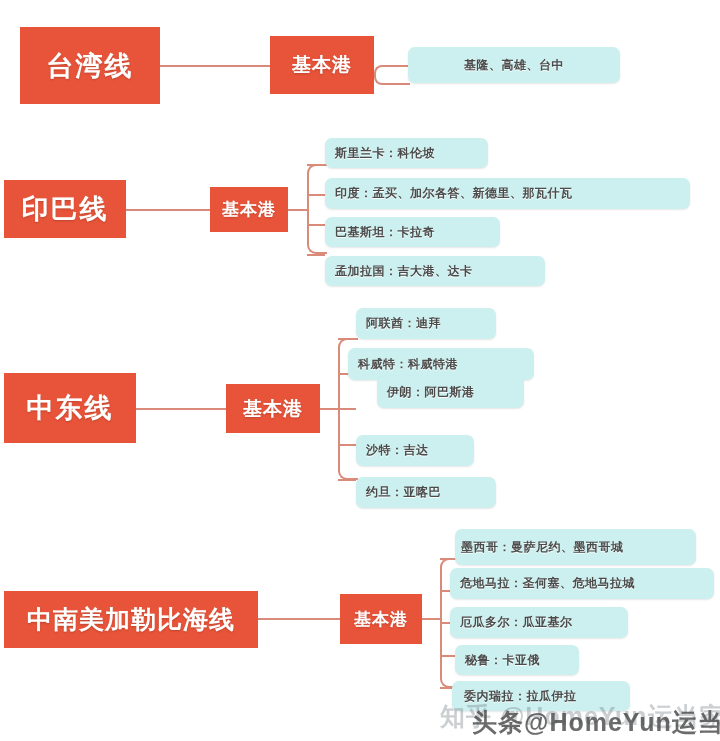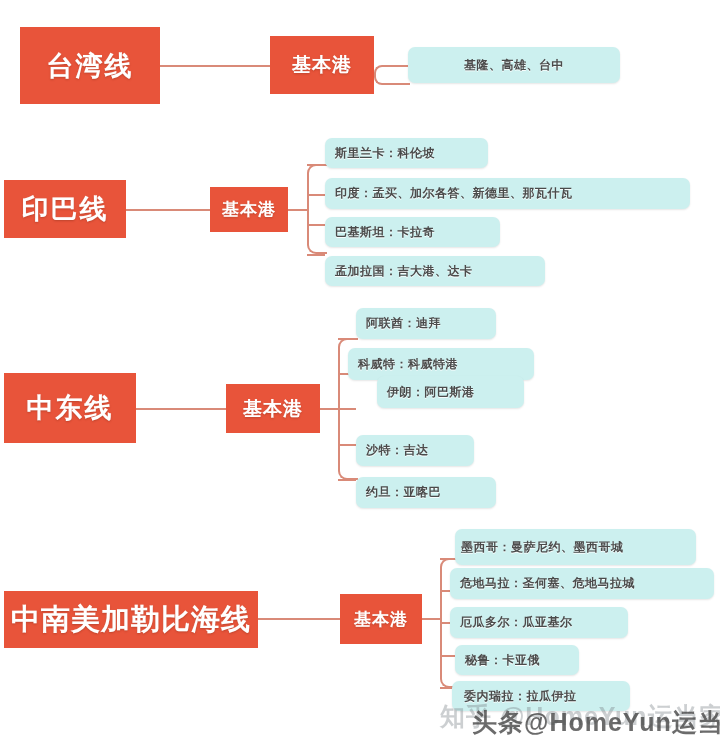--- a/index.html
+++ b/index.html
@@ -18,21 +18,21 @@
     background:#e8543a;
     color:#ffffff;
     display:flex;align-items:center;justify-content:center;
     font-weight:bold;
     letter-spacing:1px;
     text-shadow:0 1px 2px rgba(140,40,20,.45), 0 0 1px rgba(255,255,255,.35);
     box-sizing:border-box;
     white-space:nowrap;
   }
   .obox.root{font-size:27px;letter-spacing:2px;}
-  .obox.root.long{font-size:29px;letter-spacing:1px;}
+  .obox.root.long{font-size:25px;letter-spacing:1px;}
   .obox.port{font-size:19px;letter-spacing:1px;}
 
   
   .cbox{
     position:absolute;
     background:#ccf0ef;
     color:#4b4b4b;
     border-radius:7px;
     display:flex;align-items:center;
     padding:0 10px;

